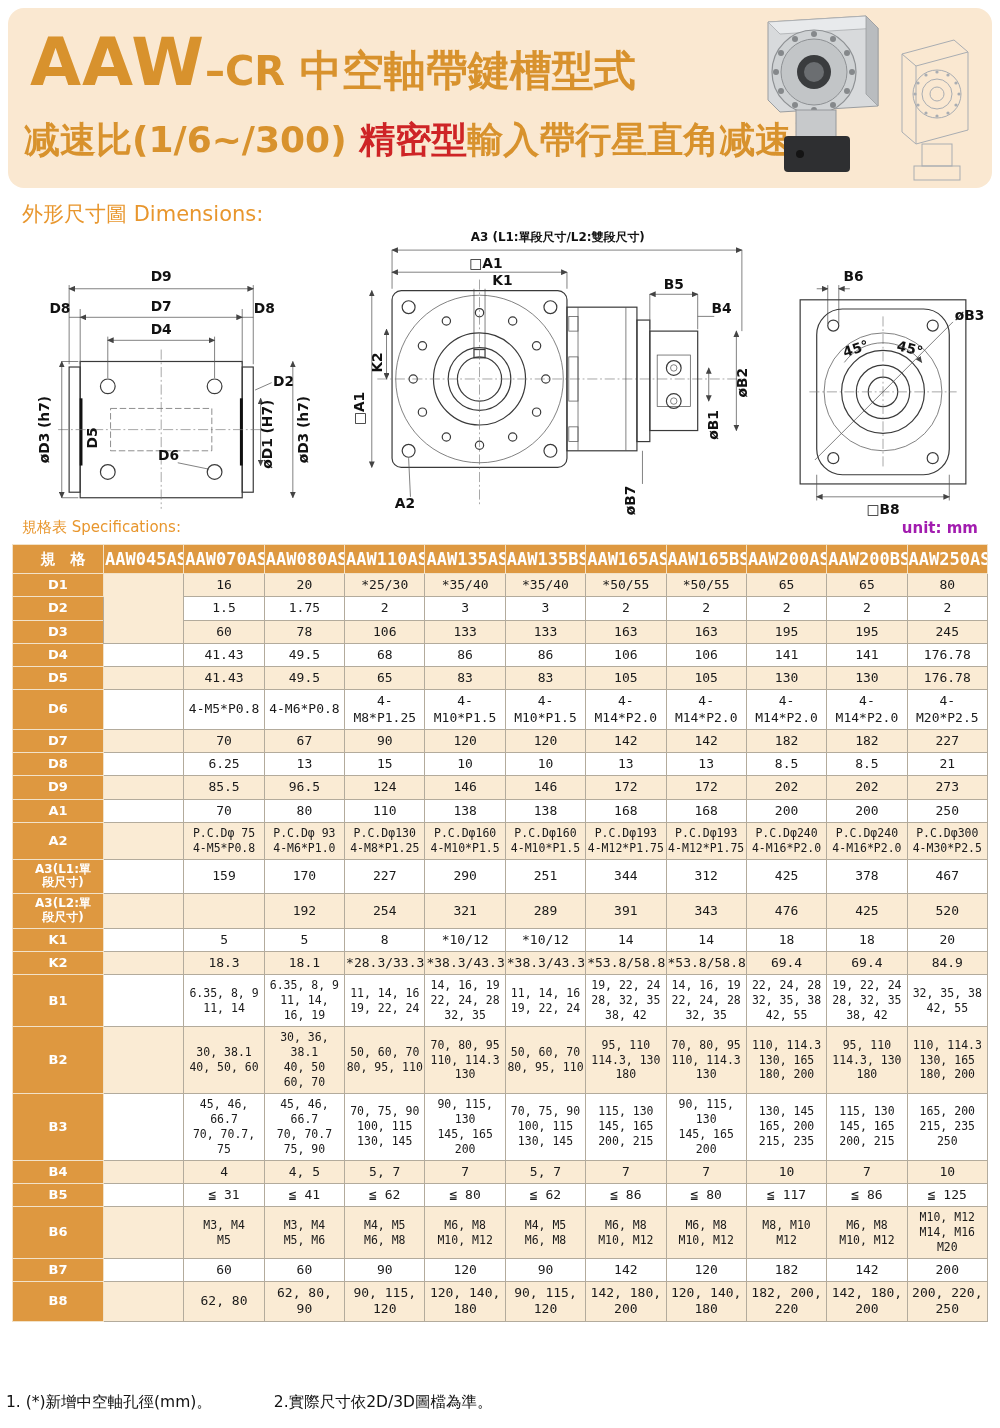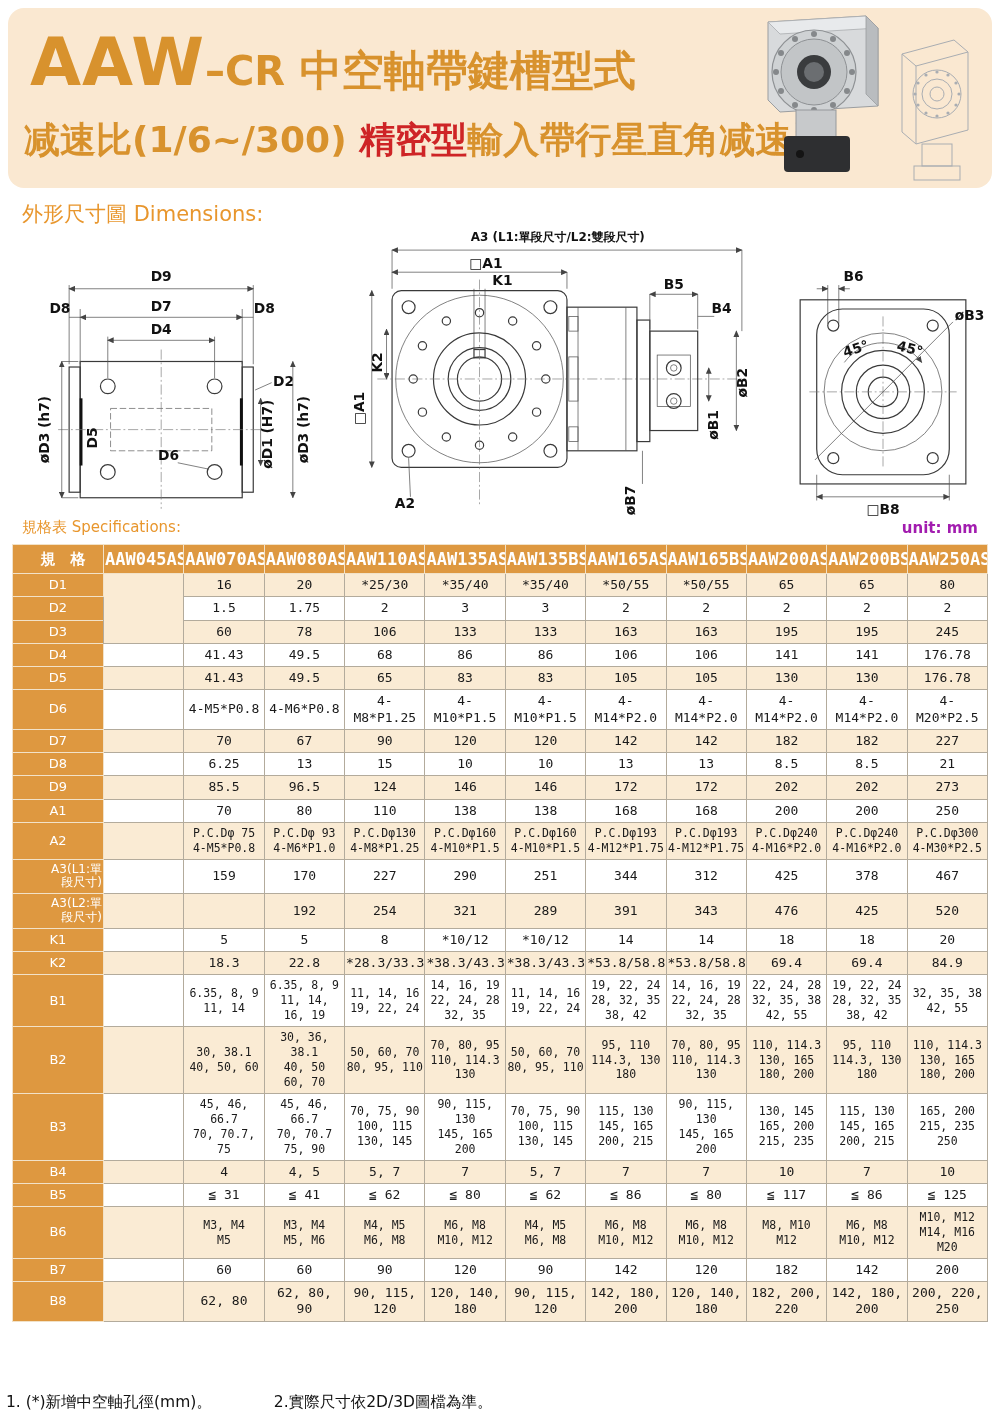--- a/index.html
+++ b/index.html
@@ -30,22 +30,22 @@
   .thin{stroke:#555;fill:none;stroke-width:0.8;}
   .dash{stroke:#666;fill:none;stroke-width:0.8;stroke-dasharray:7 3;}
   .cline{stroke:#777;fill:none;stroke-width:0.7;stroke-dasharray:11 3 2 3;}
   .thick{stroke:#111;stroke-width:3;}
   
   table.spec{position:absolute;left:12px;top:544px;width:976px;border-collapse:collapse;table-layout:fixed;}
   table.spec th,table.spec td{border:1px solid #b3ab9c;text-align:center;vertical-align:middle;padding:3px 1px;overflow:hidden;}
   table.spec th{background:#de9840;color:#ffffff;font-weight:bold;font-size:17px;font-family:"DejaVu Sans Mono","Liberation Mono",monospace;border:1px solid #f2e2c8;height:22px;}
   table.spec th:first-child{font-family:"DejaVu Sans","Liberation Sans",sans-serif;font-size:15px;width:78px;padding-left:11px;}
   table.spec td{font-size:13px;font-family:"DejaVu Sans Mono","Liberation Mono",monospace;white-space:pre-line;line-height:1.25;}
-  table.spec td.lbl{background:#de9840;color:#ffffff;font-weight:normal;font-size:13px;font-family:"DejaVu Sans","Liberation Sans",sans-serif;border:1px solid #f2e2c8;}
-  table.spec td.lbl-left{text-align:right;padding-left:11px;font-size:12px;line-height:1.15;}
+  table.spec td.lbl{background:#de9840;color:#ffffff;font-weight:bold;font-size:13px;font-family:"DejaVu Sans","Liberation Sans",sans-serif;border:1px solid #f2e2c8;}
+  table.spec td.lbl-left{text-align:center;padding-left:11px;font-size:12px;line-height:1.15;}
   table.spec tr.beige td{background:#faebd4;}
   table.spec tr.white td{background:#ffffff;}
   table.spec tr.beige td.lbl,table.spec tr.white td.lbl{background:#de9840;}
   table.spec td.multi{font-size:11.5px;line-height:1.3;}
   table.spec td.m045{background:#faebd4;}
   
   .notes{position:absolute;left:6px;top:1392px;width:990px;display:flex;font-size:15.5px;color:#111;}
   .notes span{white-space:nowrap;}
   .note-2{margin-left:62px;}
   .note-3{margin-left:70px;}
@@ -539,21 +539,21 @@
         <td>14</td>
         <td>14</td>
         <td>18</td>
         <td>18</td>
         <td>20</td>
       </tr>
       <tr class="beige">
         <td class="lbl">K2</td>
         <td></td>
         <td>18.3</td>
-        <td>22.8</td>
+        <td>18.1</td>
         <td>*28.3/33.3</td>
         <td>*38.3/43.3</td>
         <td>*38.3/43.3</td>
         <td>*53.8/58.8</td>
         <td>*53.8/58.8</td>
         <td>69.4</td>
         <td>69.4</td>
         <td>84.9</td>
       </tr>
       <tr class="white">

